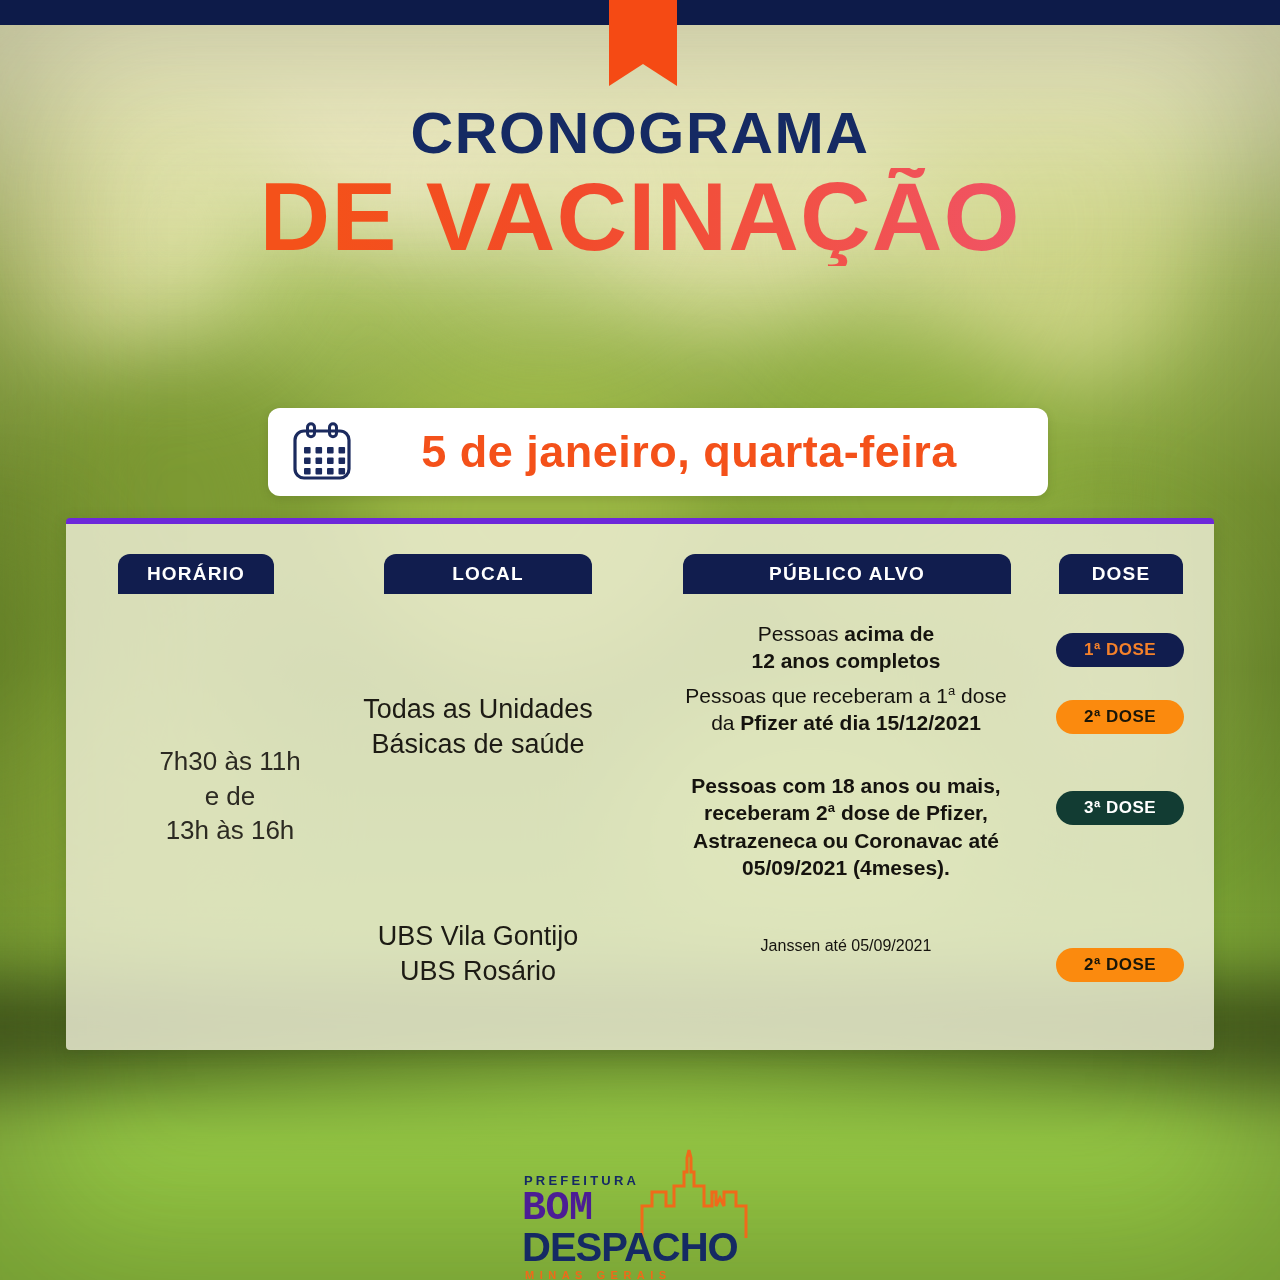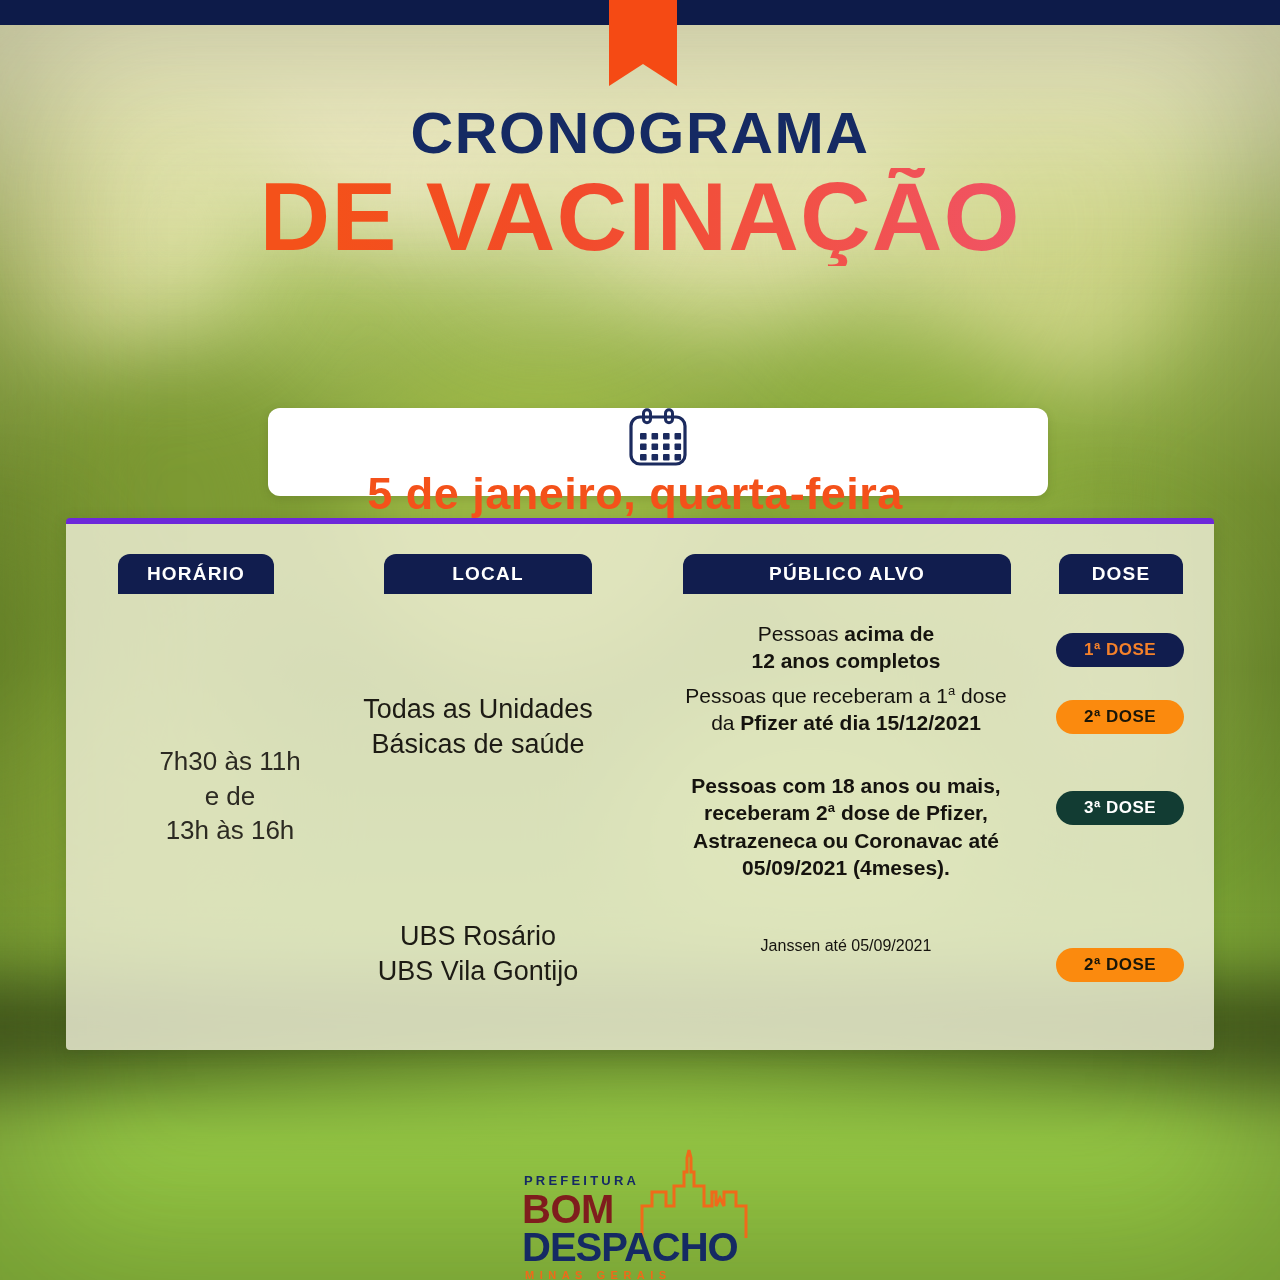--- a/index.html
+++ b/index.html
@@ -84,21 +84,20 @@
     color:transparent;-webkit-text-fill-color:transparent;
     transform:scaleX(1.02);
   }
 
   
   #date-banner{
     position:absolute;top:408px;left:268px;width:780px;height:88px;
     background:#ffffff;border-radius:12px;z-index:5;
     display:flex;align-items:center;
     box-shadow:0 3px 10px rgba(60,70,30,.18);
-    flex-direction:column;
   }
   #date-banner .calwrap{width:108px;display:flex;justify-content:center;align-items:center;}
   #date-banner .dtext{
     flex:1;text-align:center;padding-right:46px;
     color:#f4511a;font-size:45px;font-weight:bold;letter-spacing:.5px;
     white-space:nowrap;
   }
   .cal-svg{display:block;}
 
   
@@ -166,21 +165,21 @@
     display:flex;justify-content:center;
   }
   #logo .inner{position:relative;width:236px;height:118px;}
   #logo .skyline{position:absolute;left:118px;top:0;}
   #logo .txt{position:absolute;left:0;top:26px;width:200px;text-align:left;}
   #logo .prefeitura{
     font-size:13px;font-weight:bold;letter-spacing:3.2px;color:#152a63;
     line-height:1;margin-bottom:3px;padding-left:2px;
   }
   #logo .bom{
-    font-size:40px;font-weight:bold;letter-spacing:-.5px;color:#7f1d1d;line-height:.95;
+    font-size:40px;font-weight:bold;letter-spacing:-.5px;color:#4c1d95;line-height:.95;font-family:Liberation Mono, monospace;
   }
   #logo .despacho{
     font-size:40px;font-weight:bold;letter-spacing:-1px;color:#152a63;line-height:.95;
   }
   #logo .mg{
     font-size:11px;font-weight:bold;letter-spacing:5.5px;color:#ef6a1a;
     line-height:1;margin-top:4px;padding-left:3px;
   }
 </style>
 </head>
@@ -259,22 +258,22 @@
     <div>7h30 às 11h</div>
     <div>e de</div>
     <div>13h às 16h</div>
   </div>
 
   <div class="local-block" id="local-1">
     <div>Todas as Unidades</div>
     <div>Básicas de saúde</div>
   </div>
   <div class="local-block" id="local-2">
+    <div>UBS Vila Gontijo</div>
     <div>UBS Rosário</div>
-    <div>UBS Vila Gontijo</div>
   </div>
 
   <div class="pub-block" id="pub-1">
     <div>Pessoas <b>acima de</b></div>
     <div><b>12 anos completos</b></div>
   </div>
 
   <div class="pub-block" id="pub-2">
     <div>Pessoas que receberam a 1<span class="sup">a</span> dose</div>
     <div>da <b>Pfizer até dia 15/12/2021</b></div>

